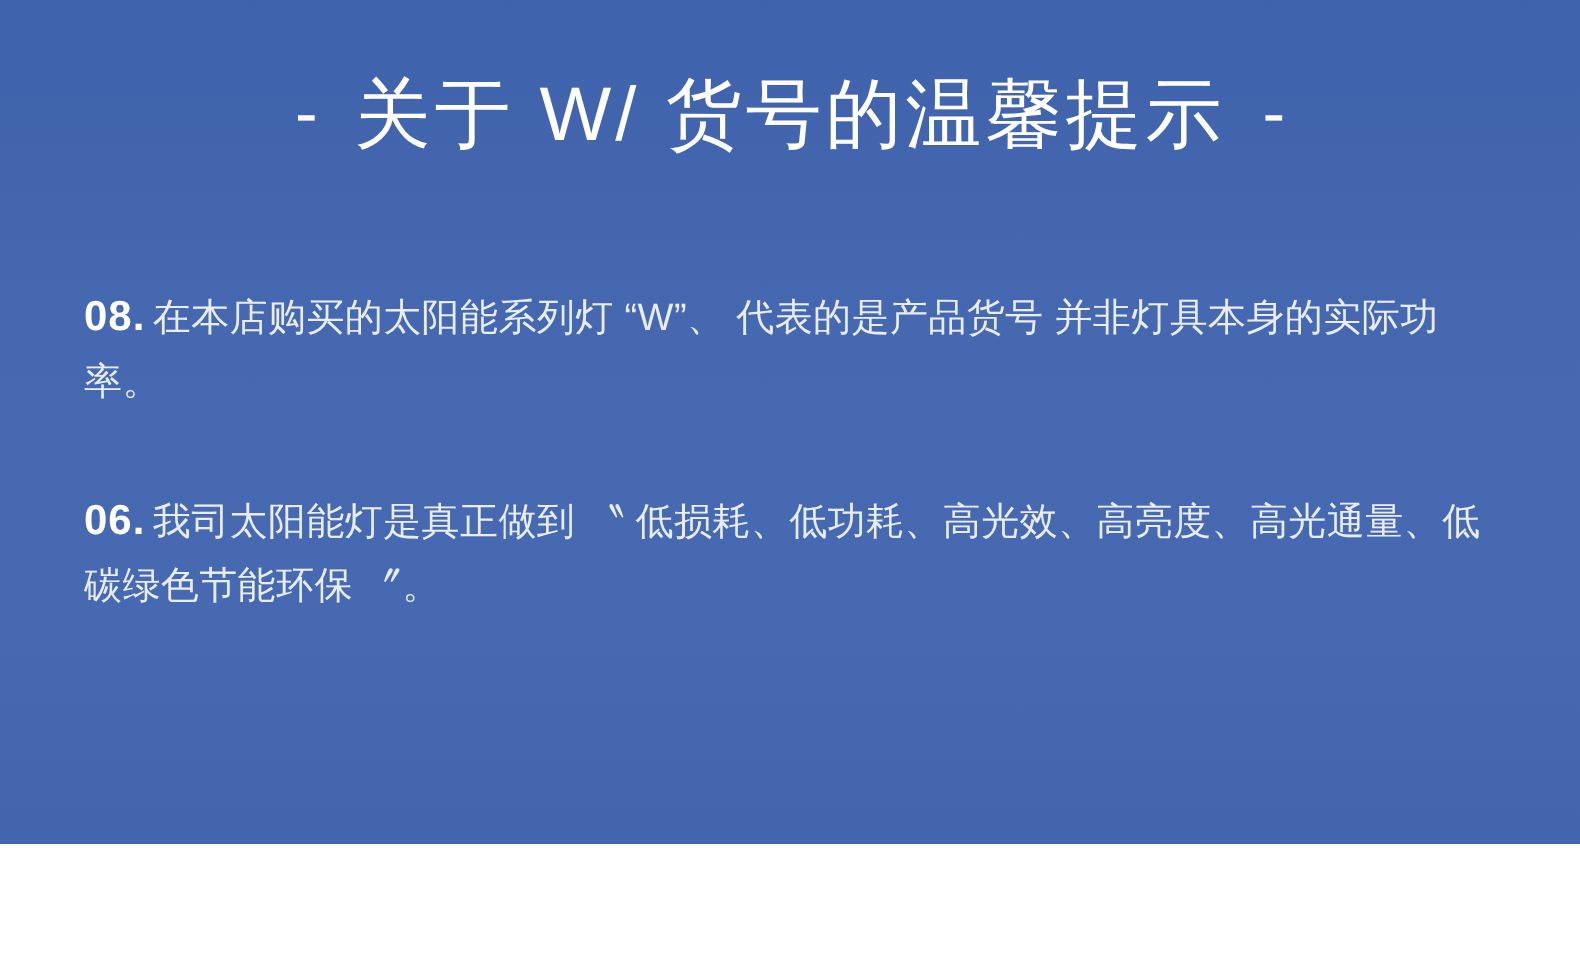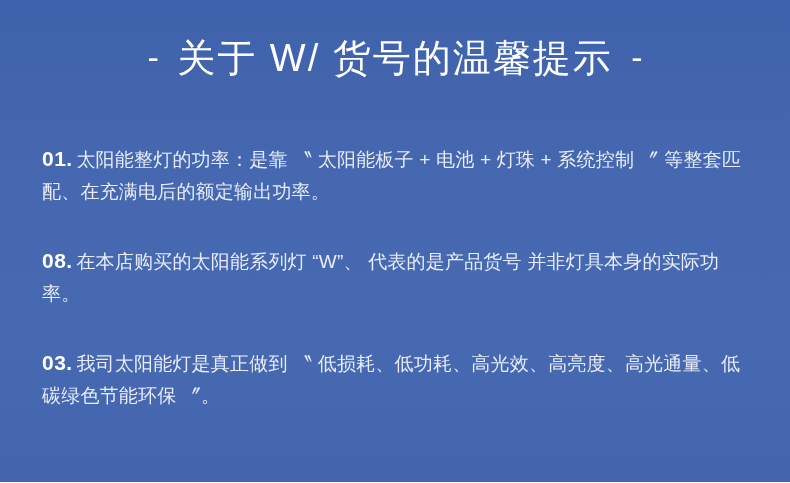--- a/index.html
+++ b/index.html
@@ -10,21 +10,21 @@
   body {
     width: 790px;
     height: 483px;
     overflow: hidden;
     font-family: "Liberation Sans", "DejaVu Sans", sans-serif;
   }
 
   #poster {
     position: relative;
     width: 790px;
-    height: 482px;
+    height: 422px;
     background: #be185d;
     box-sizing: border-box;
     overflow: hidden;
   }
 
   
   #poster::before {
     content: "";
     position: absolute;
     inset: 0;
@@ -110,28 +110,25 @@
   <div id="content">
 
     <div class="title-block">
       <span class="title-dash dash-left">-</span>
       <span class="title-text">关于 W/ 货号的温馨提示</span>
       <span class="title-dash dash-right">-</span>
     </div>
 
     <div class="items">
 
-      <p class="item">
-        <span class="item-num">01</span><span class="item-num-dot">.</span><span class="item-text">太阳能整灯的功率：是靠 〝 太阳能板子 + 电池 + 灯珠 + 系统控制 〞 等整套匹配、在充满电后的额定输出功率。</span>
-      </p>
 
       <p class="item">
         <span class="item-num">08</span><span class="item-num-dot">.</span><span class="item-text">在本店购买的太阳能系列灯 “W”、 代表的是产品货号 并非灯具本身的实际功率。</span>
       </p>
 
       <p class="item">
-        <span class="item-num">03</span><span class="item-num-dot">.</span><span class="item-text">我司太阳能灯是真正做到 〝 低损耗、低功耗、高光效、高亮度、高光通量、低碳绿色节能环保 〞。</span>
+        <span class="item-num">06</span><span class="item-num-dot">.</span><span class="item-text">我司太阳能灯是真正做到 〝 低损耗、低功耗、高光效、高亮度、高光通量、低碳绿色节能环保 〞。</span>
       </p>
 
     </div>
 
   </div>
 </div>
 
 </body></html>

